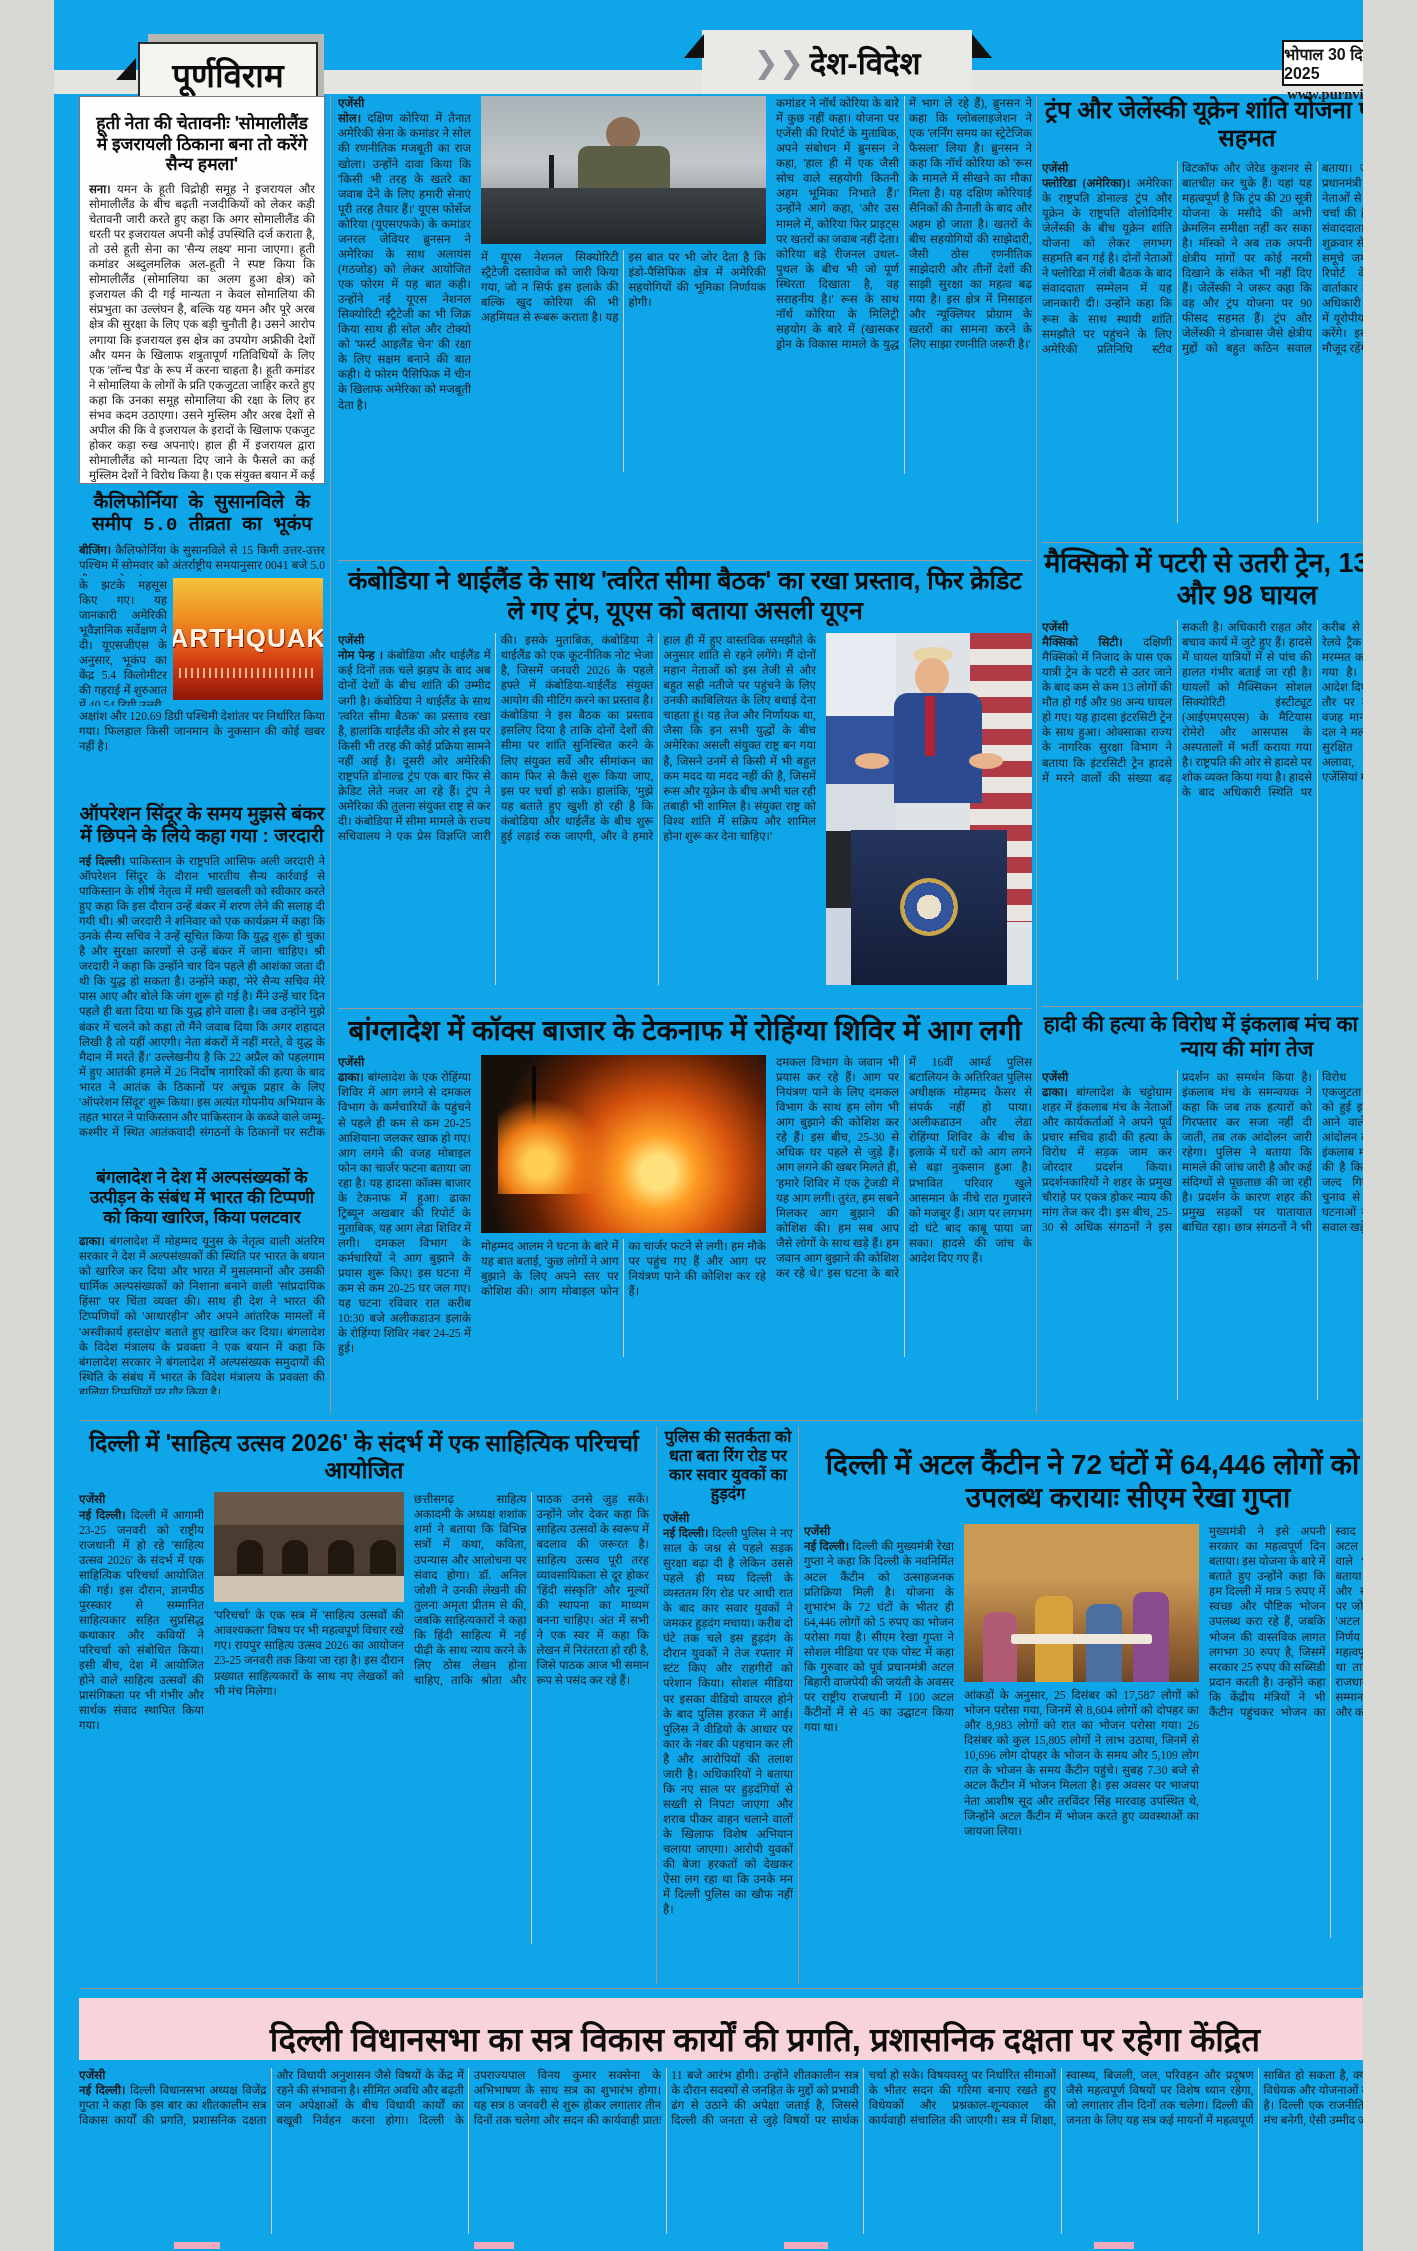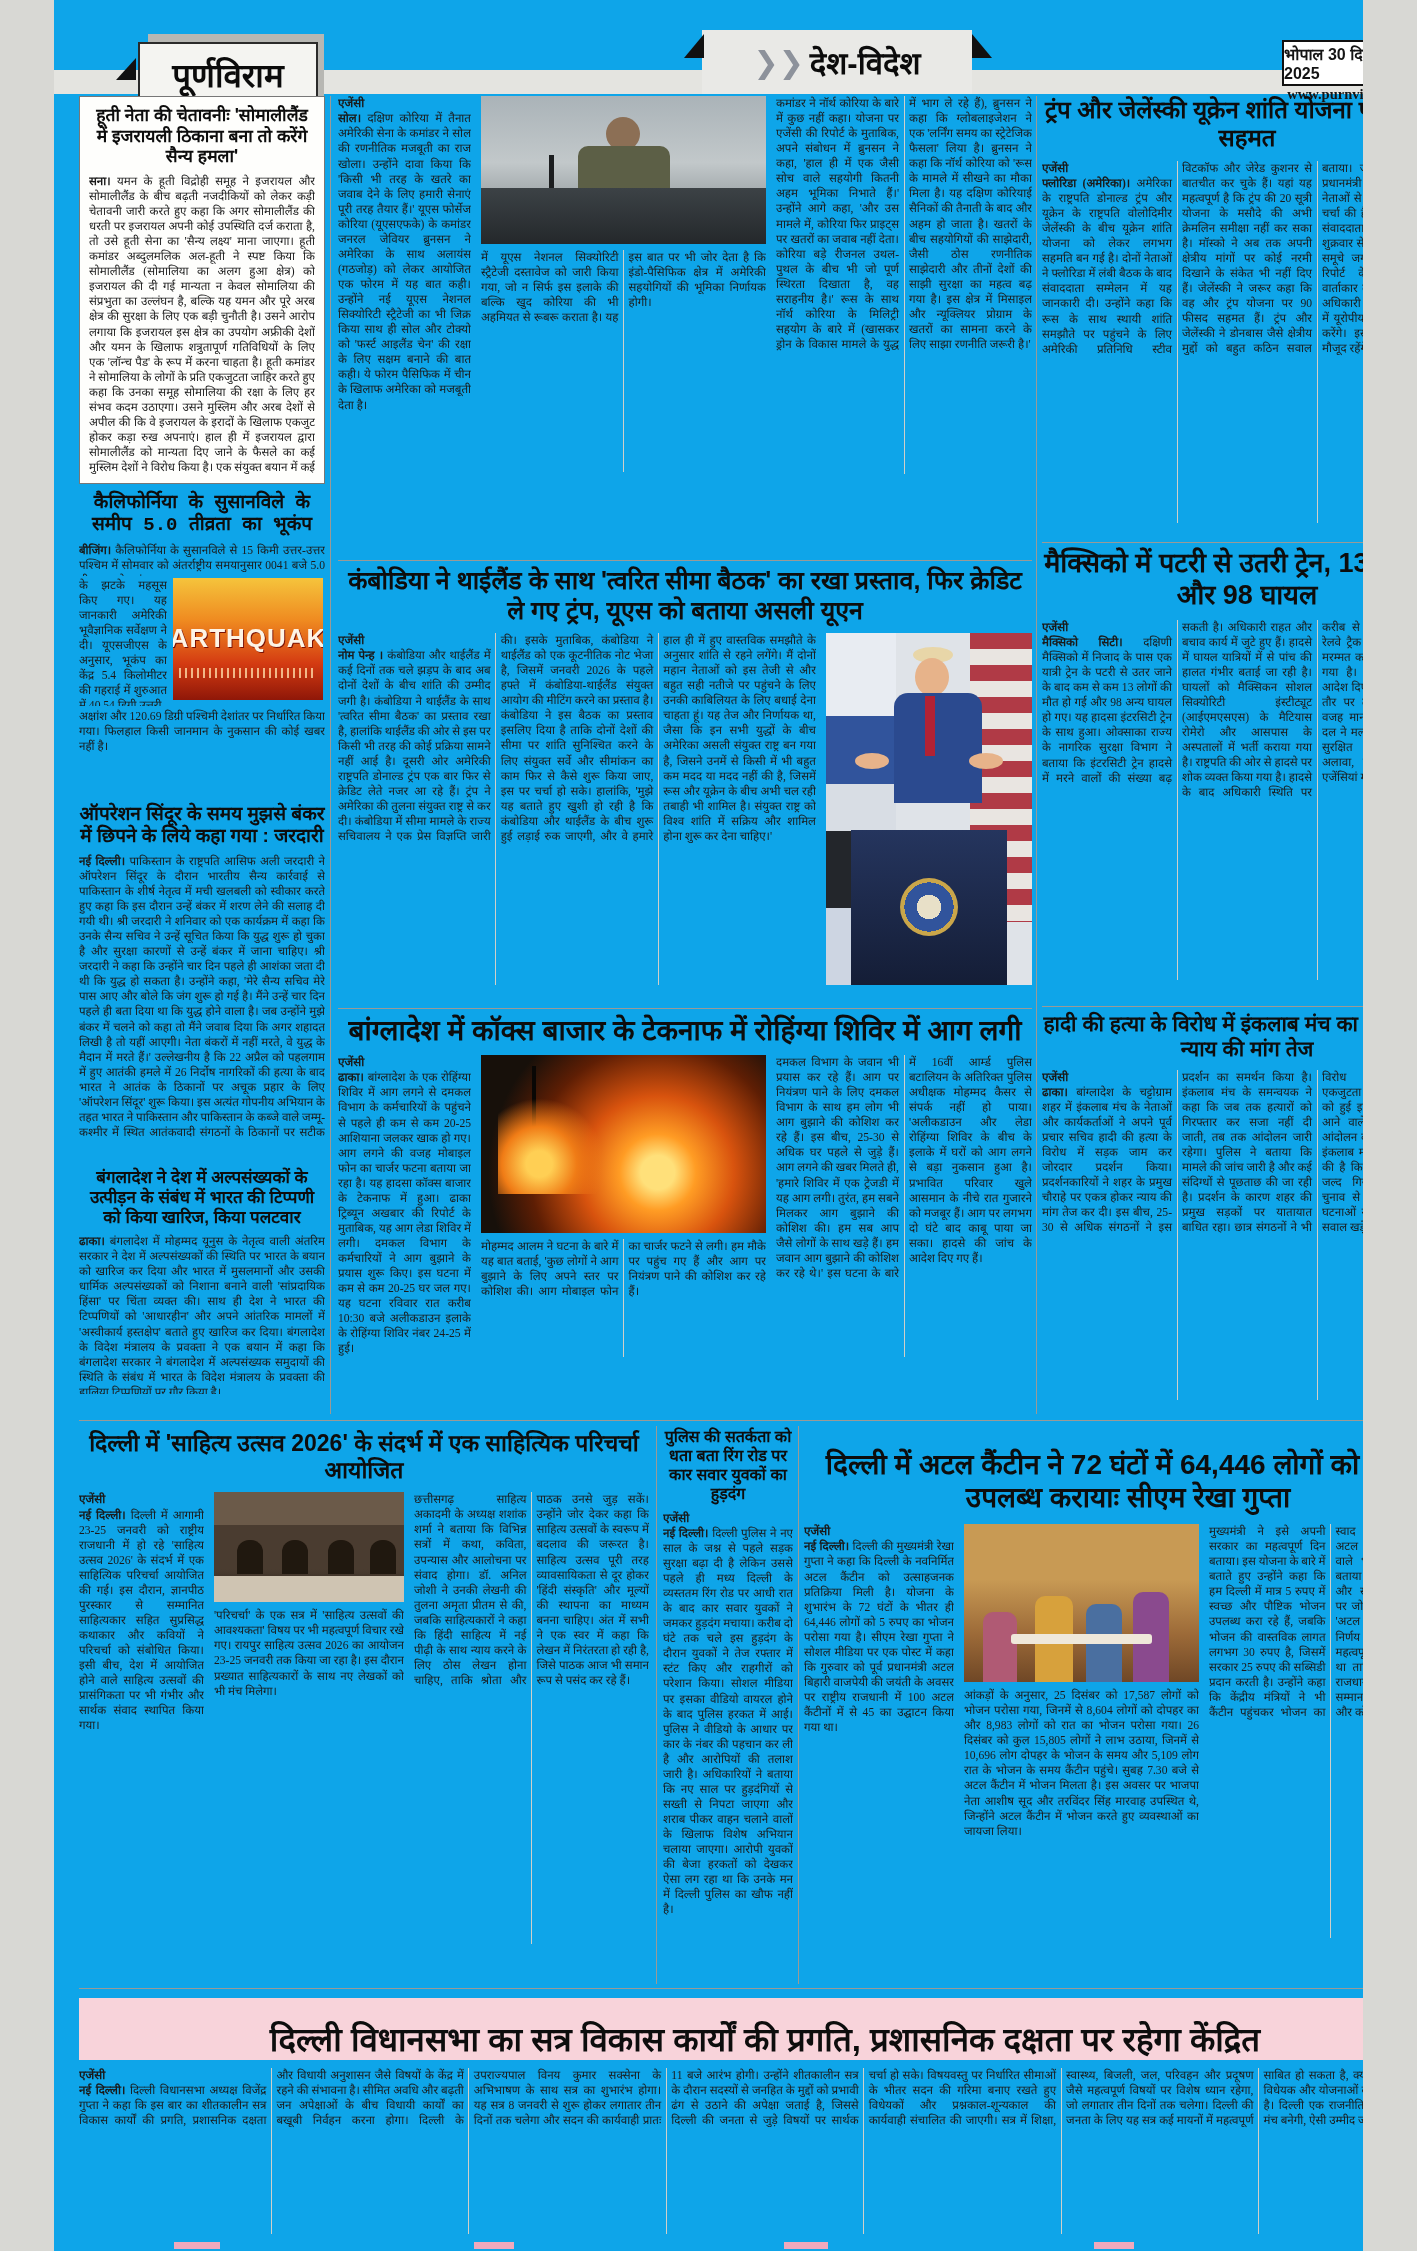--- a/index.html
+++ b/index.html
@@ -95,21 +95,21 @@
     <span>5</span>
   </div>
 
   <div class="vline" style="left:276px;top:96px;height:1318px;"></div>
   <div class="vline" style="left:982px;top:96px;height:1318px;"></div>
   <div class="hline" style="left:25px;top:1420px;width:1372px;"></div>
   <div class="vline" style="left:602px;top:1426px;height:558px;"></div>
   <div class="vline" style="left:744px;top:1426px;height:558px;"></div>
   <div class="hline" style="left:25px;top:1988px;width:1372px;"></div>
 
-  <div class="abs artbox" style="left:25px;top:96px;width:246px;height:388px;padding:8px 9px;box-sizing:border-box;background:#fefefc;">
+  <div class="abs artbox" style="left:25px;top:96px;width:246px;height:388px;padding:16px 9px;box-sizing:border-box;background:#fefefc;">
     <div class="headline h-sans" style="font-size:17.5px;margin-bottom:7px;">हूती नेता की चेतावनीः 'सोमालीलैंड में इजरायली ठिकाना बना तो करेंगे सैन्य हमला'</div>
     <div class="bodytxt" style="height:300px;">
       <span class="dateline">सना।</span>
       <span>यमन के हूती विद्रोही समूह ने इजरायल और सोमालीलैंड के बीच बढ़ती नजदीकियों को लेकर कड़ी चेतावनी जारी करते हुए कहा कि अगर सोमालीलैंड की धरती पर इजरायल अपनी कोई उपस्थिति दर्ज कराता है, तो उसे हूती सेना का 'सैन्य लक्ष्य' माना जाएगा। हूती कमांडर अब्दुलमलिक अल-हूती ने स्पष्ट किया कि सोमालीलैंड (सोमालिया का अलग हुआ क्षेत्र) को इजरायल की दी गई मान्यता न केवल सोमालिया की संप्रभुता का उल्लंघन है, बल्कि यह यमन और पूरे अरब क्षेत्र की सुरक्षा के लिए एक बड़ी चुनौती है। उसने आरोप लगाया कि इजरायल इस क्षेत्र का उपयोग अफ्रीकी देशों और यमन के खिलाफ शत्रुतापूर्ण गतिविधियों के लिए एक 'लॉन्च पैड' के रूप में करना चाहता है। हूती कमांडर ने सोमालिया के लोगों के प्रति एकजुटता जाहिर करते हुए कहा कि उनका समूह सोमालिया की रक्षा के लिए हर संभव कदम उठाएगा। उसने मुस्लिम और अरब देशों से अपील की कि वे इजरायल के इरादों के खिलाफ एकजुट होकर कड़ा रुख अपनाएं। हाल ही में इजरायल द्वारा सोमालीलैंड को मान्यता दिए जाने के फैसले का कई मुस्लिम देशों ने विरोध किया है। एक संयुक्त बयान में कई अरब देशों ने सोमालिया की अखंडता और संप्रभुता का समर्थन करते हुए इजरायल के कदम की निंदा की। विशेषज्ञों का मानना है कि इस विवाद से लाल सागर और 'हॉर्न ऑफ अफ्रीका' क्षेत्र में भू-राजनीतिक तनाव और गहरा सकता है।</span>
     </div>
   </div>
 
   <div class="abs" style="left:25px;top:492px;width:246px;height:306px;">
     <div class="headline h-sans" style="font-size:19px;margin-bottom:6px;font-family:Liberation Mono, monospace;">कैलिफोर्निया के सुसानविले के समीप 5.0 तीव्रता का भूकंप</div>
     <div class="bodytxt" style="height:33px;">

